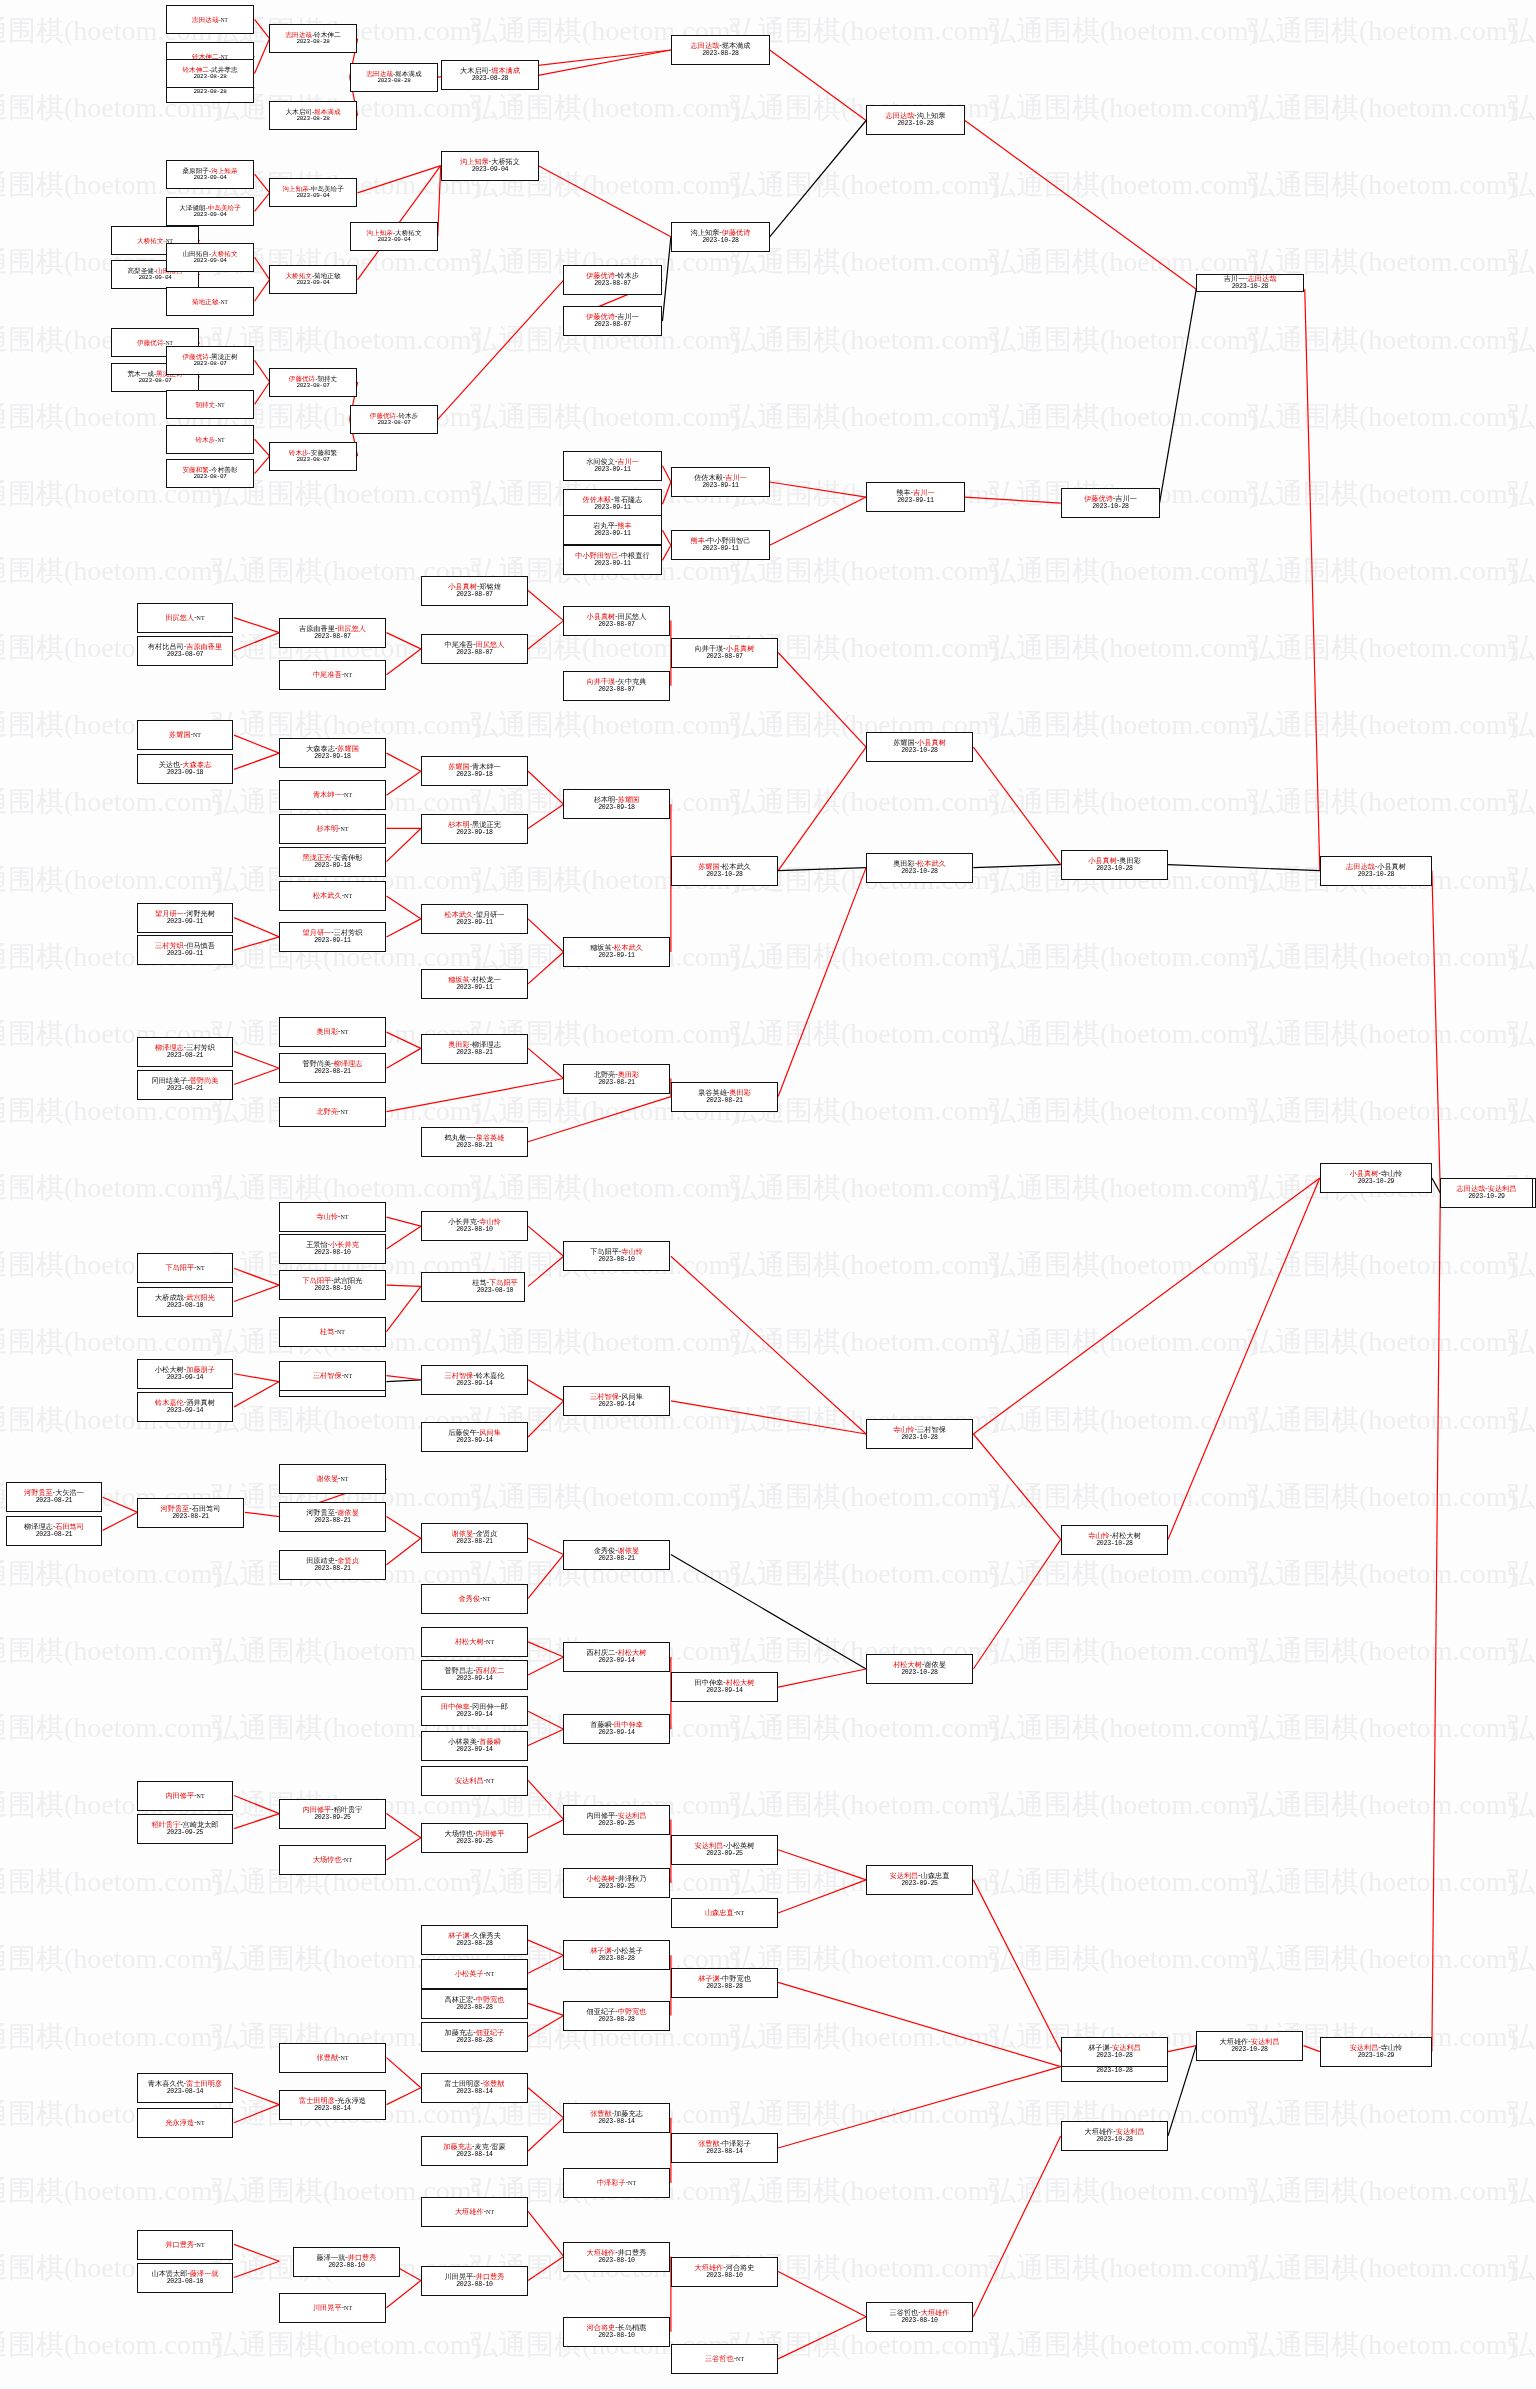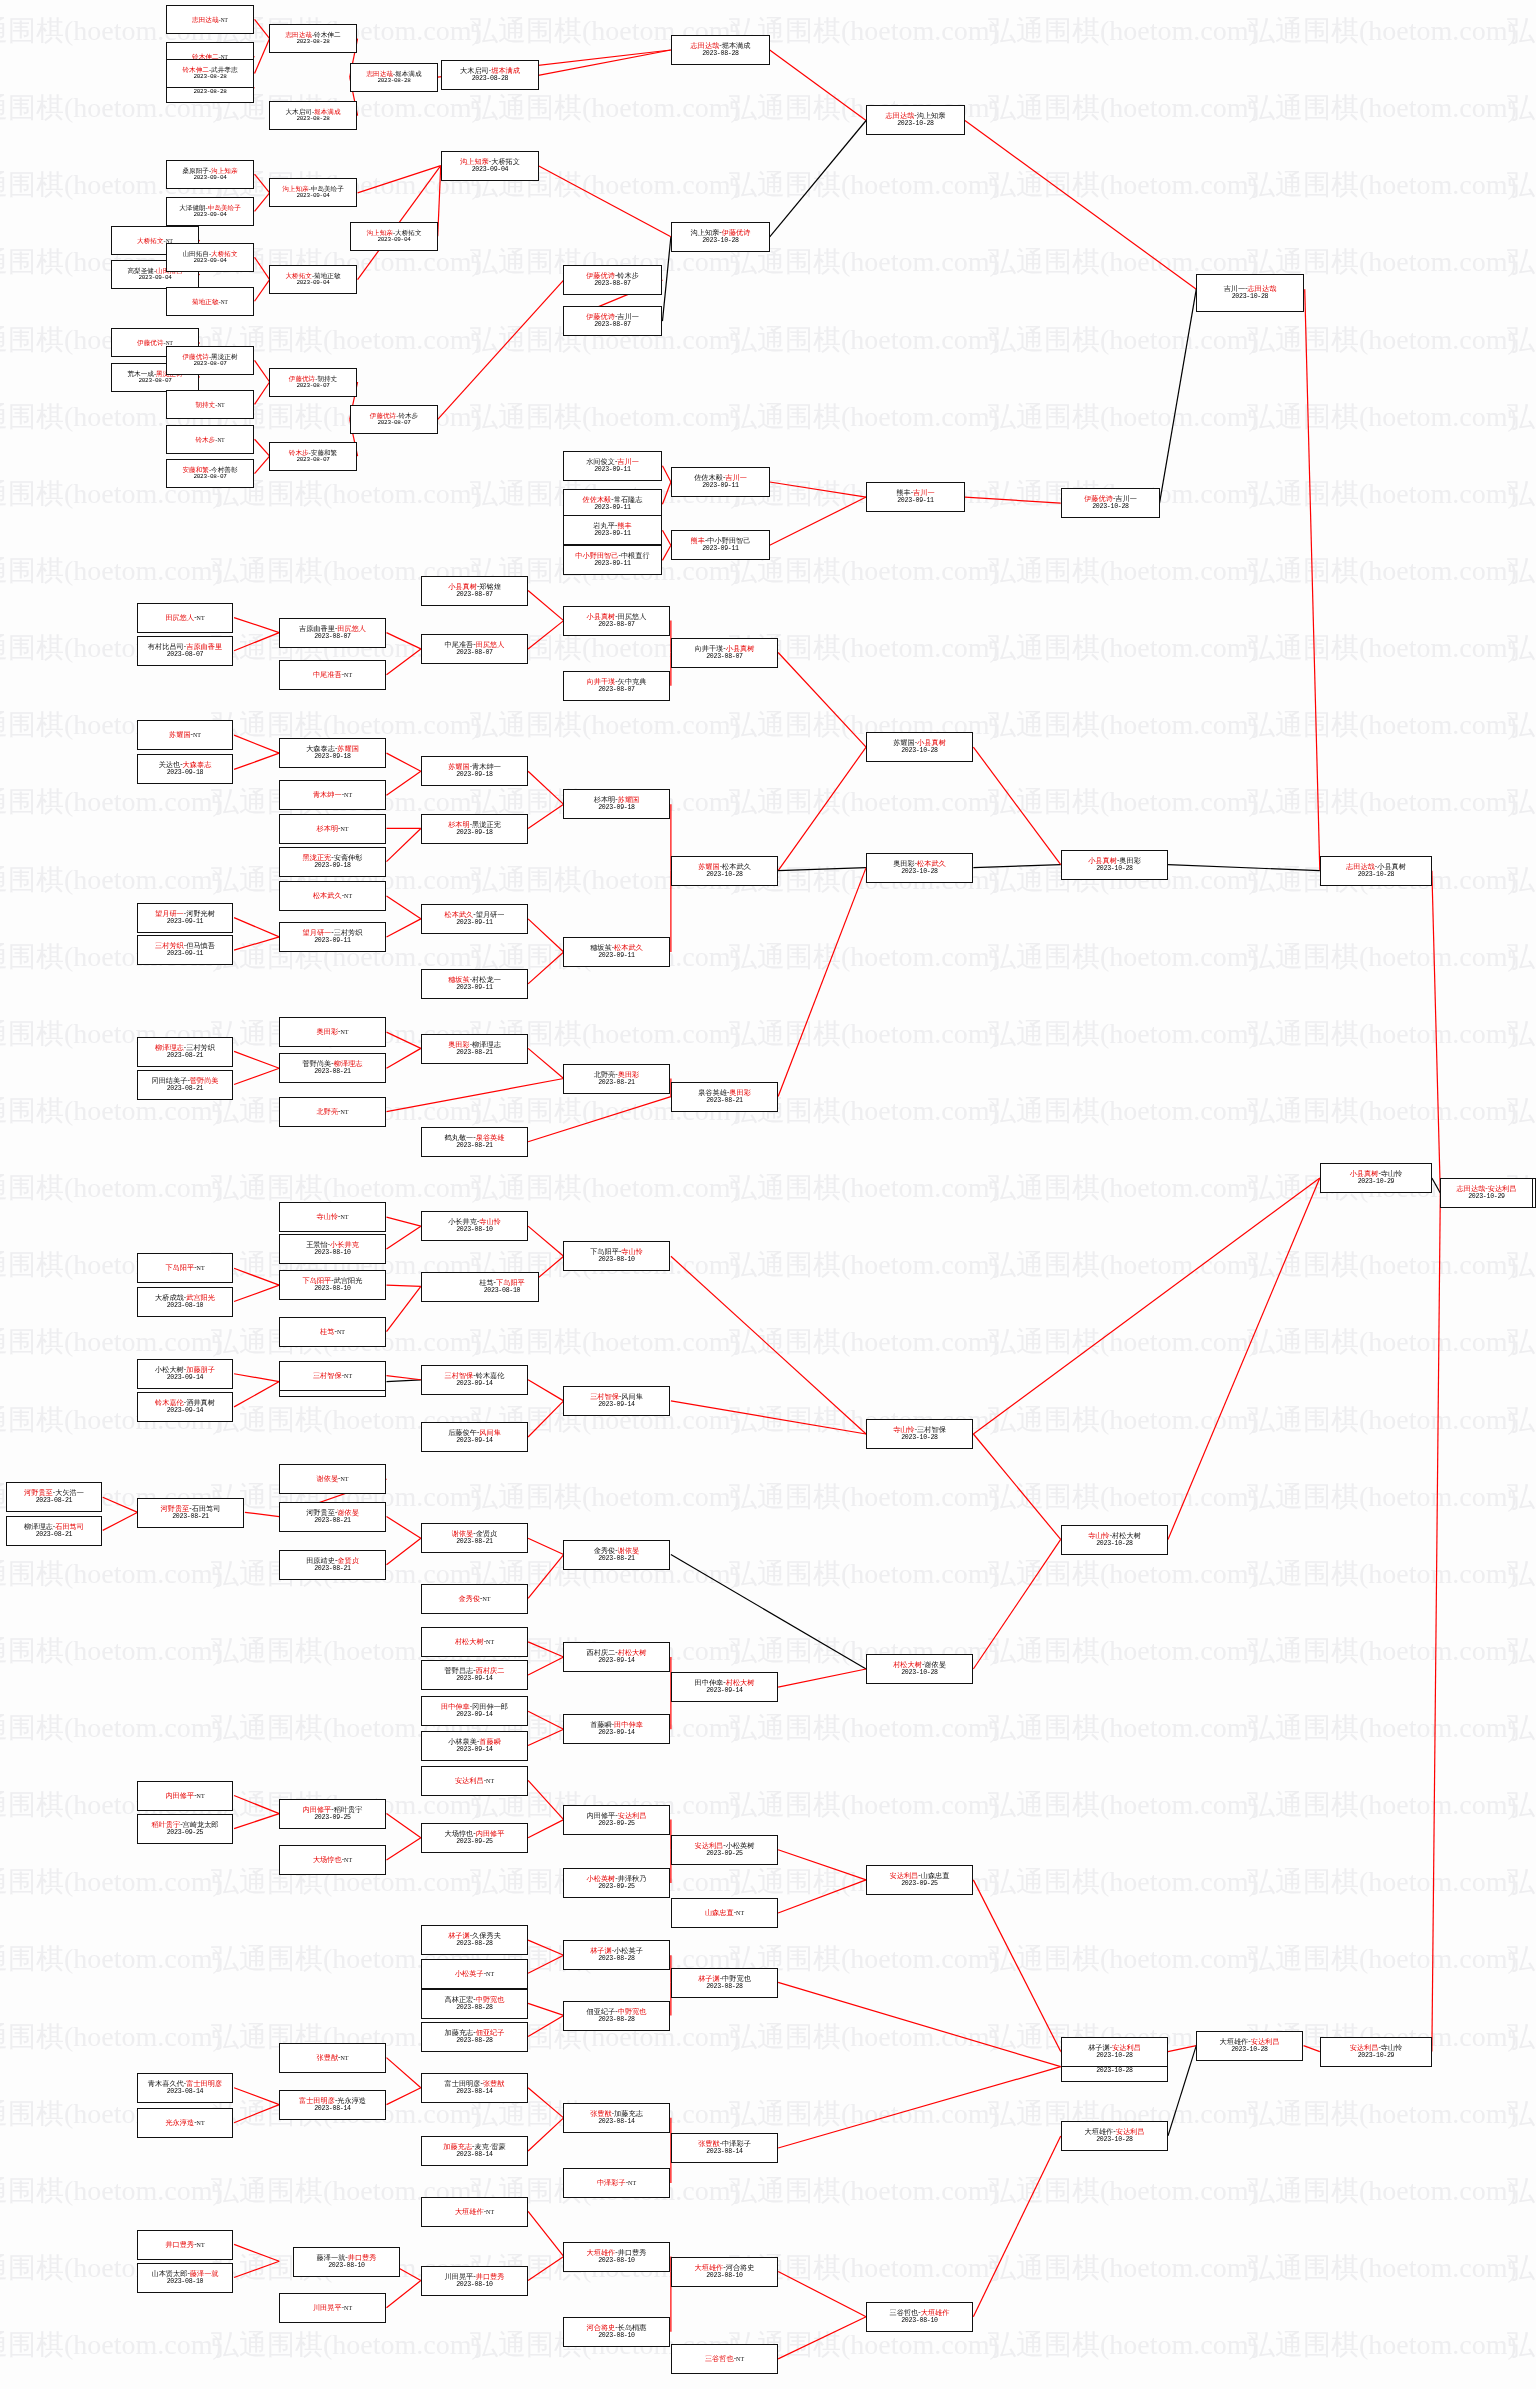--- a/index.html
+++ b/index.html
@@ -551,21 +551,21 @@
         <div class="dt" style="font-size: 6.6px;">2023-09-11</div>
       </div>
       <div class="mbox" style="left: 866px; top: 482px; width: 99px; height: 30px; font-size: 7.2px; border-color: rgb(17, 17, 17);">
         <div class="pl"><span class="l" style="color: rgb(17, 17, 17);">熊丰</span><span class="sep">-</span><span class="w" style="color: rgb(230, 0, 0);">吉川一</span></div>
         <div class="dt" style="font-size: 6.6px;">2023-09-11</div>
       </div>
       <div class="mbox" style="left: 1061px; top: 488px; width: 99px; height: 30px; font-size: 7.2px; border-color: rgb(17, 17, 17);">
         <div class="pl"><span class="w" style="color: rgb(230, 0, 0);">伊藤优诗</span><span class="sep">-</span><span class="l" style="color: rgb(17, 17, 17);">吉川一</span></div>
         <div class="dt" style="font-size: 6.6px;">2023-10-28</div>
       </div>
-      <div class="mbox" style="left: 1196px; top: 274px; width: 108px; height: 38px; font-size: 7.2px; border-color: rgb(17, 17, 17);">
+      <div class="mbox" style="left: 1196px; top: 274px; width: 108px; height: 18px; font-size: 7.2px; border-color: rgb(17, 17, 17);">
         <div class="pl"><span class="l" style="color: rgb(17, 17, 17);">吉川一</span><span class="sep">-</span><span class="w" style="color: rgb(230, 0, 0);">志田达哉</span></div>
         <div class="dt" style="font-size: 6.6px;">2023-10-28</div>
       </div>
       <div class="mbox" style="left: 137px; top: 603px; width: 96px; height: 30px; font-size: 7.2px; border-color: rgb(17, 17, 17);">
         <div class="pl"><span class="w" style="color: rgb(230, 0, 0);">田尻悠人</span><span class="sep">-</span><span class="l" style="color: rgb(17, 17, 17); font-size: 6px;">NT</span></div>
       </div>
       <div class="mbox" style="left: 137px; top: 636px; width: 96px; height: 30px; font-size: 7.2px; border-color: rgb(17, 17, 17);">
         <div class="pl"><span class="l" style="color: rgb(17, 17, 17);">有村比吕司</span><span class="sep">-</span><span class="w" style="color: rgb(230, 0, 0);">吉原由香里</span></div>
         <div class="dt" style="font-size: 6.6px;">2023-08-07</div>
       </div>
@@ -728,21 +728,21 @@
         <div class="pl"><span class="l" style="color: rgb(17, 17, 17);">大桥成哉</span><span class="sep">-</span><span class="w" style="color: rgb(230, 0, 0);">武宫阳光</span></div>
         <div class="dt" style="font-size: 6.6px;">2023-08-10</div>
       </div>
       <div class="mbox" style="left: 279px; top: 1270px; width: 107px; height: 30px; font-size: 7.2px; border-color: rgb(17, 17, 17);">
         <div class="pl"><span class="w" style="color: rgb(230, 0, 0);">下岛阳平</span><span class="sep">-</span><span class="l" style="color: rgb(17, 17, 17);">武宫阳光</span></div>
         <div class="dt" style="font-size: 6.6px;">2023-08-10</div>
       </div>
       <div class="mbox" style="left: 279px; top: 1317px; width: 107px; height: 30px; font-size: 7.2px; border-color: rgb(17, 17, 17);">
         <div class="pl"><span class="w" style="color: rgb(230, 0, 0);">桂笃</span><span class="sep">-</span><span class="l" style="color: rgb(17, 17, 17); font-size: 6px;">NT</span></div>
       </div>
-      <div class="mbox" style="left: 421px; top: 1272px; width: 118px; height: 30px; font-size: 7.2px; border-color: rgb(17, 17, 17); padding-left: 44px;">
+      <div class="mbox" style="left: 421px; top: 1272px; width: 104px; height: 30px; font-size: 7.2px; border-color: rgb(17, 17, 17); padding-left: 44px;">
         <div class="pl"><span class="l" style="color: rgb(17, 17, 17);">桂笃</span><span class="sep">-</span><span class="w" style="color: rgb(230, 0, 0);">下岛阳平</span></div>
         <div class="dt" style="font-size: 6.6px;">2023-08-10</div>
       </div>
       <div class="mbox" style="left: 563px; top: 1241px; width: 107px; height: 30px; font-size: 7.2px; border-color: rgb(17, 17, 17);">
         <div class="pl"><span class="l" style="color: rgb(17, 17, 17);">下岛阳平</span><span class="sep">-</span><span class="w" style="color: rgb(230, 0, 0);">寺山怜</span></div>
         <div class="dt" style="font-size: 6.6px;">2023-08-10</div>
       </div>
       <div class="mbox" style="left: 137px; top: 1359px; width: 96px; height: 30px; font-size: 7.2px; border-color: rgb(17, 17, 17);">
         <div class="pl"><span class="l" style="color: rgb(17, 17, 17);">小松大树</span><span class="sep">-</span><span class="w" style="color: rgb(230, 0, 0);">加藤朋子</span></div>
         <div class="dt" style="font-size: 6.6px;">2023-09-14</div>

